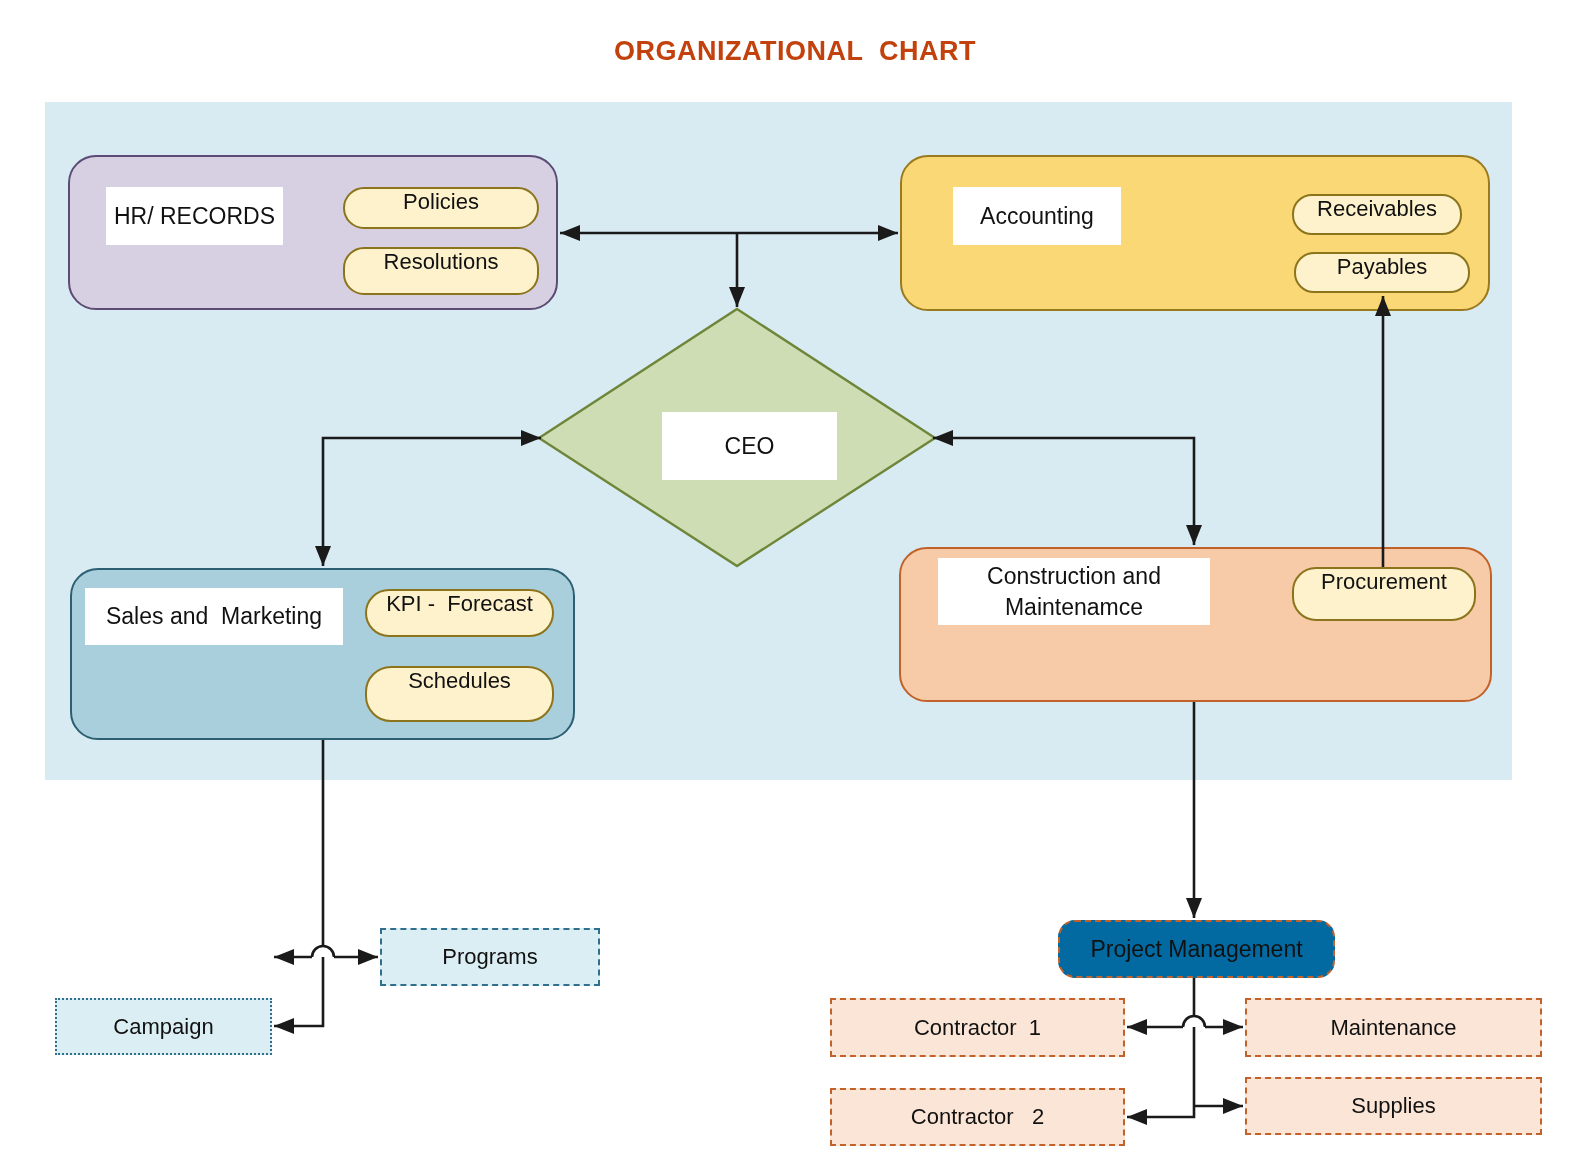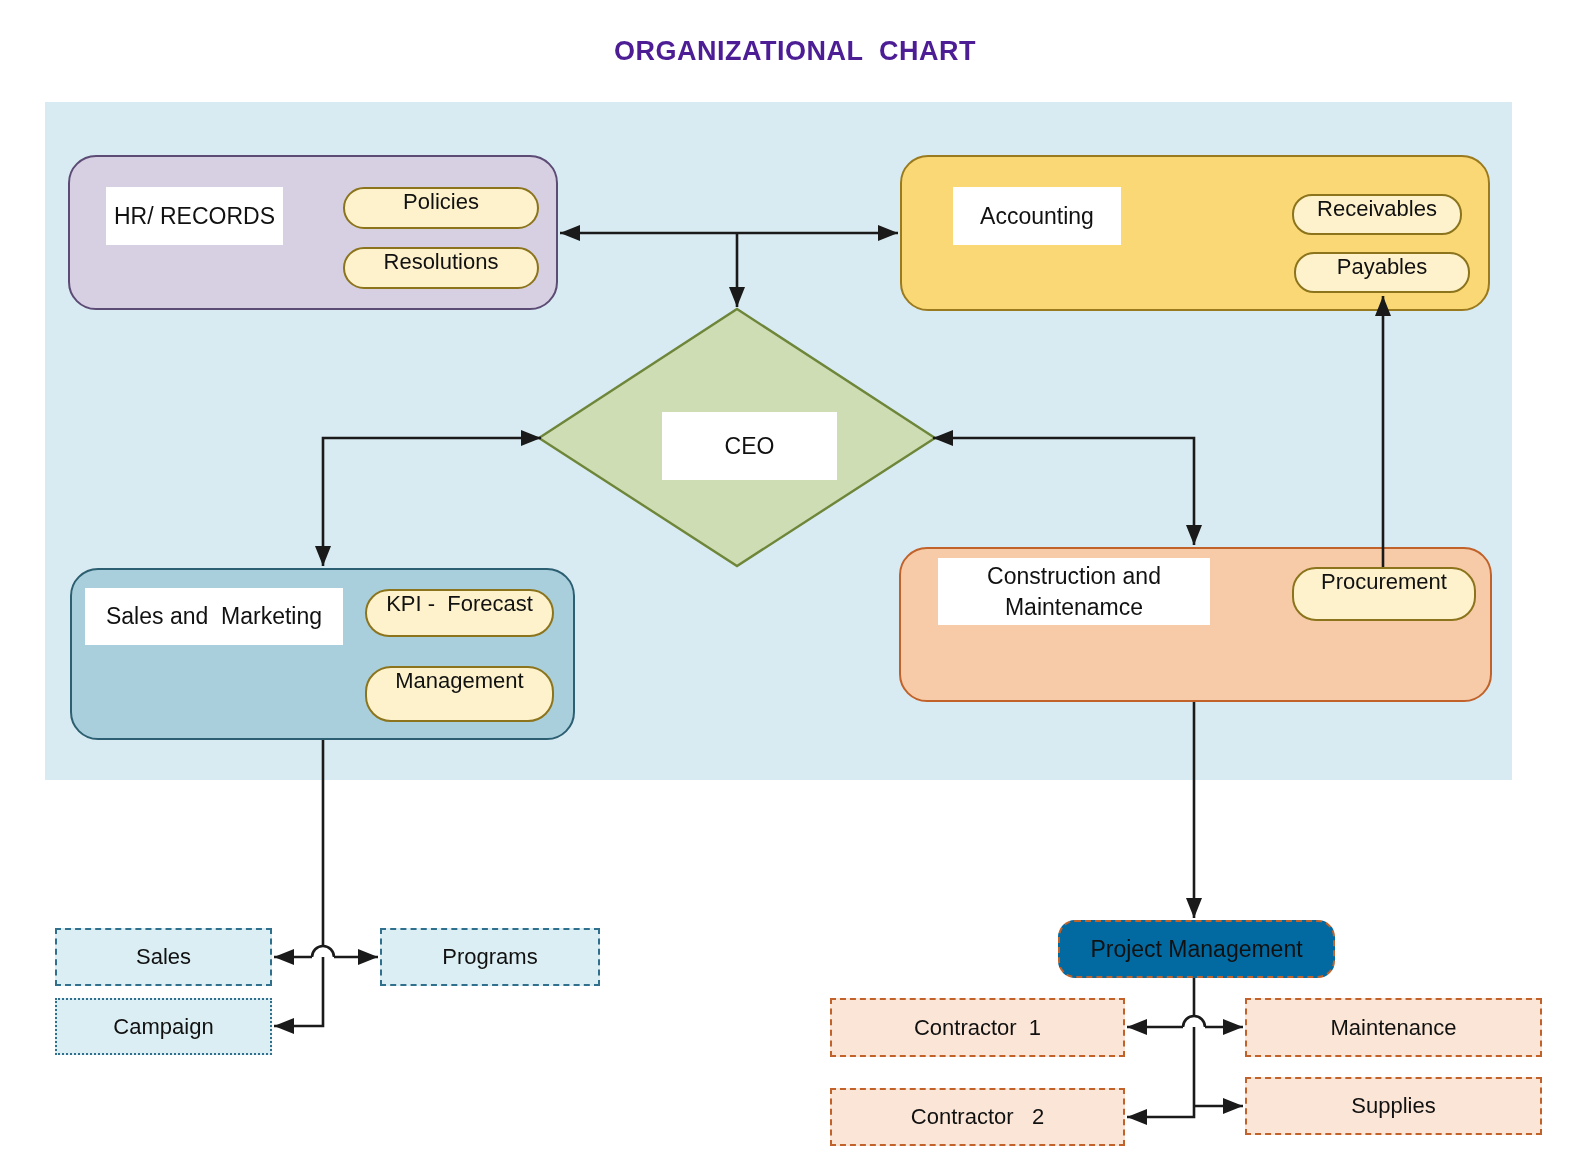--- a/index.html
+++ b/index.html
@@ -3,34 +3,34 @@
 <meta charset="utf-8">
 <style>
   html,body{margin:0;padding:0;background:#ffffff;}
   #canvas{
     position:relative;width:1590px;height:1167px;overflow:hidden;
     font-family:"Liberation Sans",sans-serif;color:#111;background:#ffffff;
   }
   .abs{position:absolute;box-sizing:border-box;}
   #title{
     left:0;top:36px;width:1590px;height:40px;text-align:center;
-    font-size:27px;font-weight:bold;letter-spacing:.5px;white-space:pre;color:#4c1d95;
+    font-size:27px;font-weight:bold;letter-spacing:.5px;white-space:pre;color:#c2410c;
   }
   #panel{left:45px;top:102px;width:1467px;height:678px;background:#D9EBF2;}
   .bigbox{border-radius:28px;border:2.5px solid;}
   #hr-box{left:68px;top:155px;width:490px;height:155px;background:#D7CFE2;border-color:#5C4B75;}
   #acc-box{left:900px;top:155px;width:590px;height:156px;background:#FAD876;border-color:#9A7A1E;}
   #sm-box{left:70px;top:568px;width:505px;height:172px;background:#AACFDC;border-color:#2C5F71;}
   #con-box{left:899px;top:547px;width:593px;height:155px;background:#F8CBA8;border-color:#C0622A;}
   .pill{
     display:flex;align-items:flex-start;justify-content:center;
     background:#FDF2CC;border:2.5px solid #8C741C;font-size:22px;white-space:pre;
   }
   #policies{left:343px;top:187px;width:196px;height:42px;border-radius:21px;}
-  #resolutions{left:343px;top:247px;width:196px;height:42px;border-radius:21px;}
+  #resolutions{left:343px;top:247px;width:196px;height:48px;border-radius:21px;}
   #receivables{left:1292px;top:194px;width:170px;height:41px;border-radius:20px;}
   #payables{left:1294px;top:252px;width:176px;height:41px;border-radius:20px;}
   #kpi{left:365px;top:589px;width:189px;height:48px;border-radius:26px;}
   #schedules{left:365px;top:666px;width:189px;height:56px;border-radius:26px;}
   #procurement{left:1292px;top:567px;width:184px;height:54px;border-radius:24px;}
   .wlabel{
     background:#ffffff;display:flex;align-items:center;justify-content:center;
     font-size:23px;white-space:pre;text-align:center;
   }
   #hr-label{left:106px;top:187px;width:177px;height:58px;}
@@ -68,24 +68,23 @@
   <div id="hr-box" class="abs bigbox layer1"></div>
   <div id="acc-box" class="abs bigbox layer1"></div>
   <div id="sm-box" class="abs bigbox layer1"></div>
   <div id="con-box" class="abs bigbox layer1"></div>
 
   <div id="policies" class="abs pill layer1"><span>Policies</span></div>
   <div id="resolutions" class="abs pill layer1"><span>Resolutions</span></div>
   <div id="receivables" class="abs pill layer1"><span>Receivables</span></div>
   <div id="payables" class="abs pill layer1"><span>Payables</span></div>
   <div id="kpi" class="abs pill layer1"><span>KPI -  Forecast</span></div>
-  <div id="schedules" class="abs pill layer1"><span>Management</span></div>
+  <div id="schedules" class="abs pill layer1"><span>Schedules</span></div>
   <div id="procurement" class="abs pill layer1"><span>Procurement</span></div>
 
-  <div id="sales-box" class="abs dashbox dash-blue layer1"><span>Sales</span></div>
   <div id="programs-box" class="abs dashbox dash-blue layer1"><span>Programs</span></div>
   <div id="campaign-box" class="abs dashbox dot-blue layer1"><span>Campaign</span></div>
 
   <div id="pm-box" class="abs dashbox layer1"><span>Project Management</span></div>
   <div id="contractor1" class="abs dashbox dash-orange layer1"><span>Contractor  1</span></div>
   <div id="maintenance" class="abs dashbox dash-orange layer1"><span>Maintenance</span></div>
   <div id="contractor2" class="abs dashbox dash-orange layer1"><span>Contractor   2</span></div>
   <div id="supplies" class="abs dashbox dash-orange layer1"><span>Supplies</span></div>
 
   <svg id="edge-layer" class="abs layer2" width="1590" height="1167" viewBox="0 0 1590 1167" xmlns="http://www.w3.org/2000/svg">

